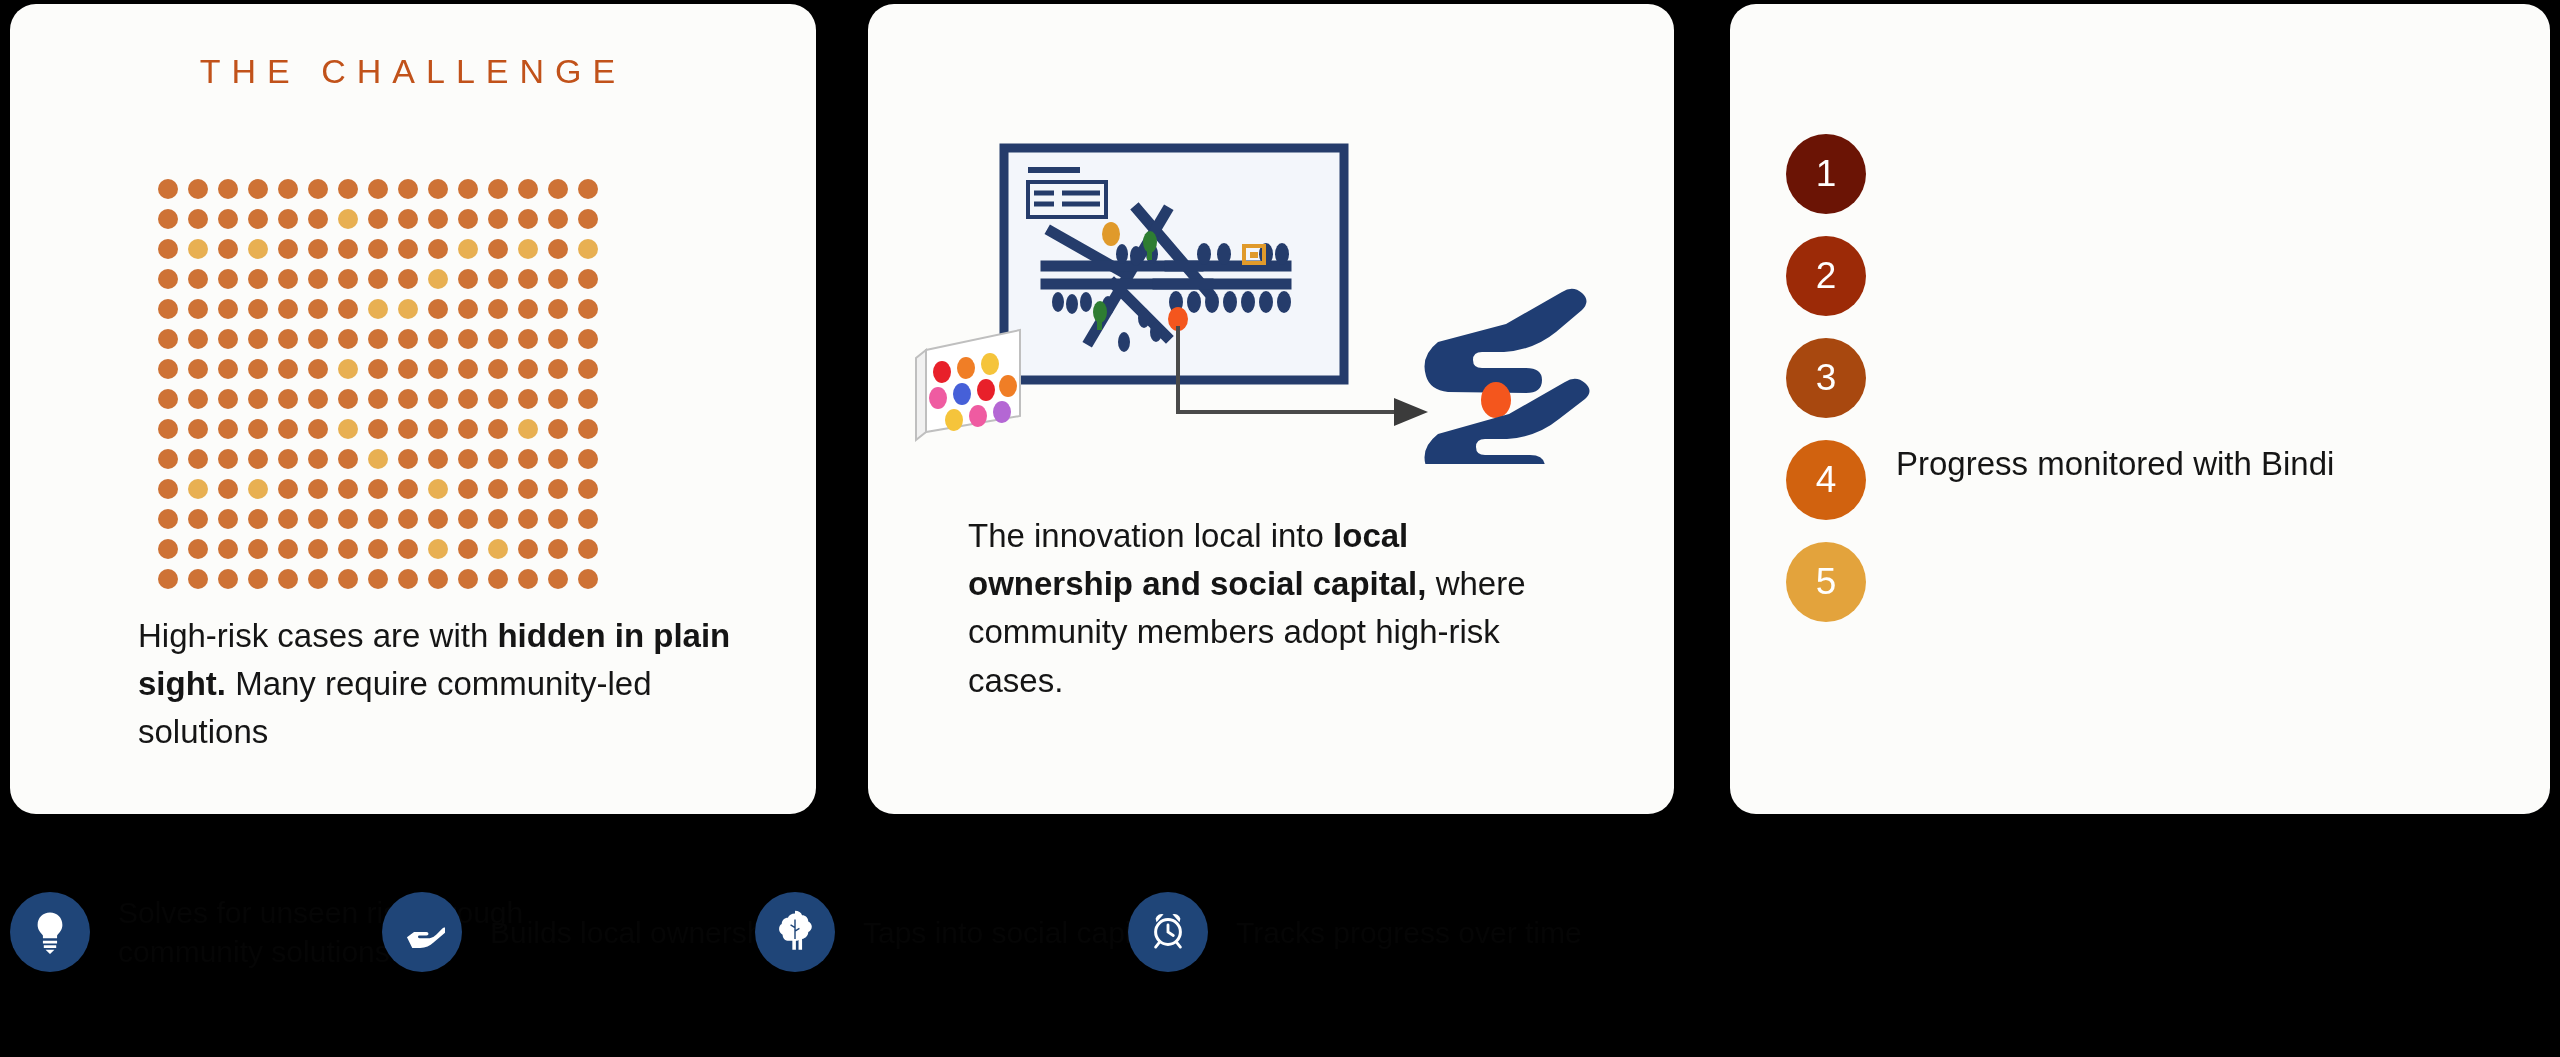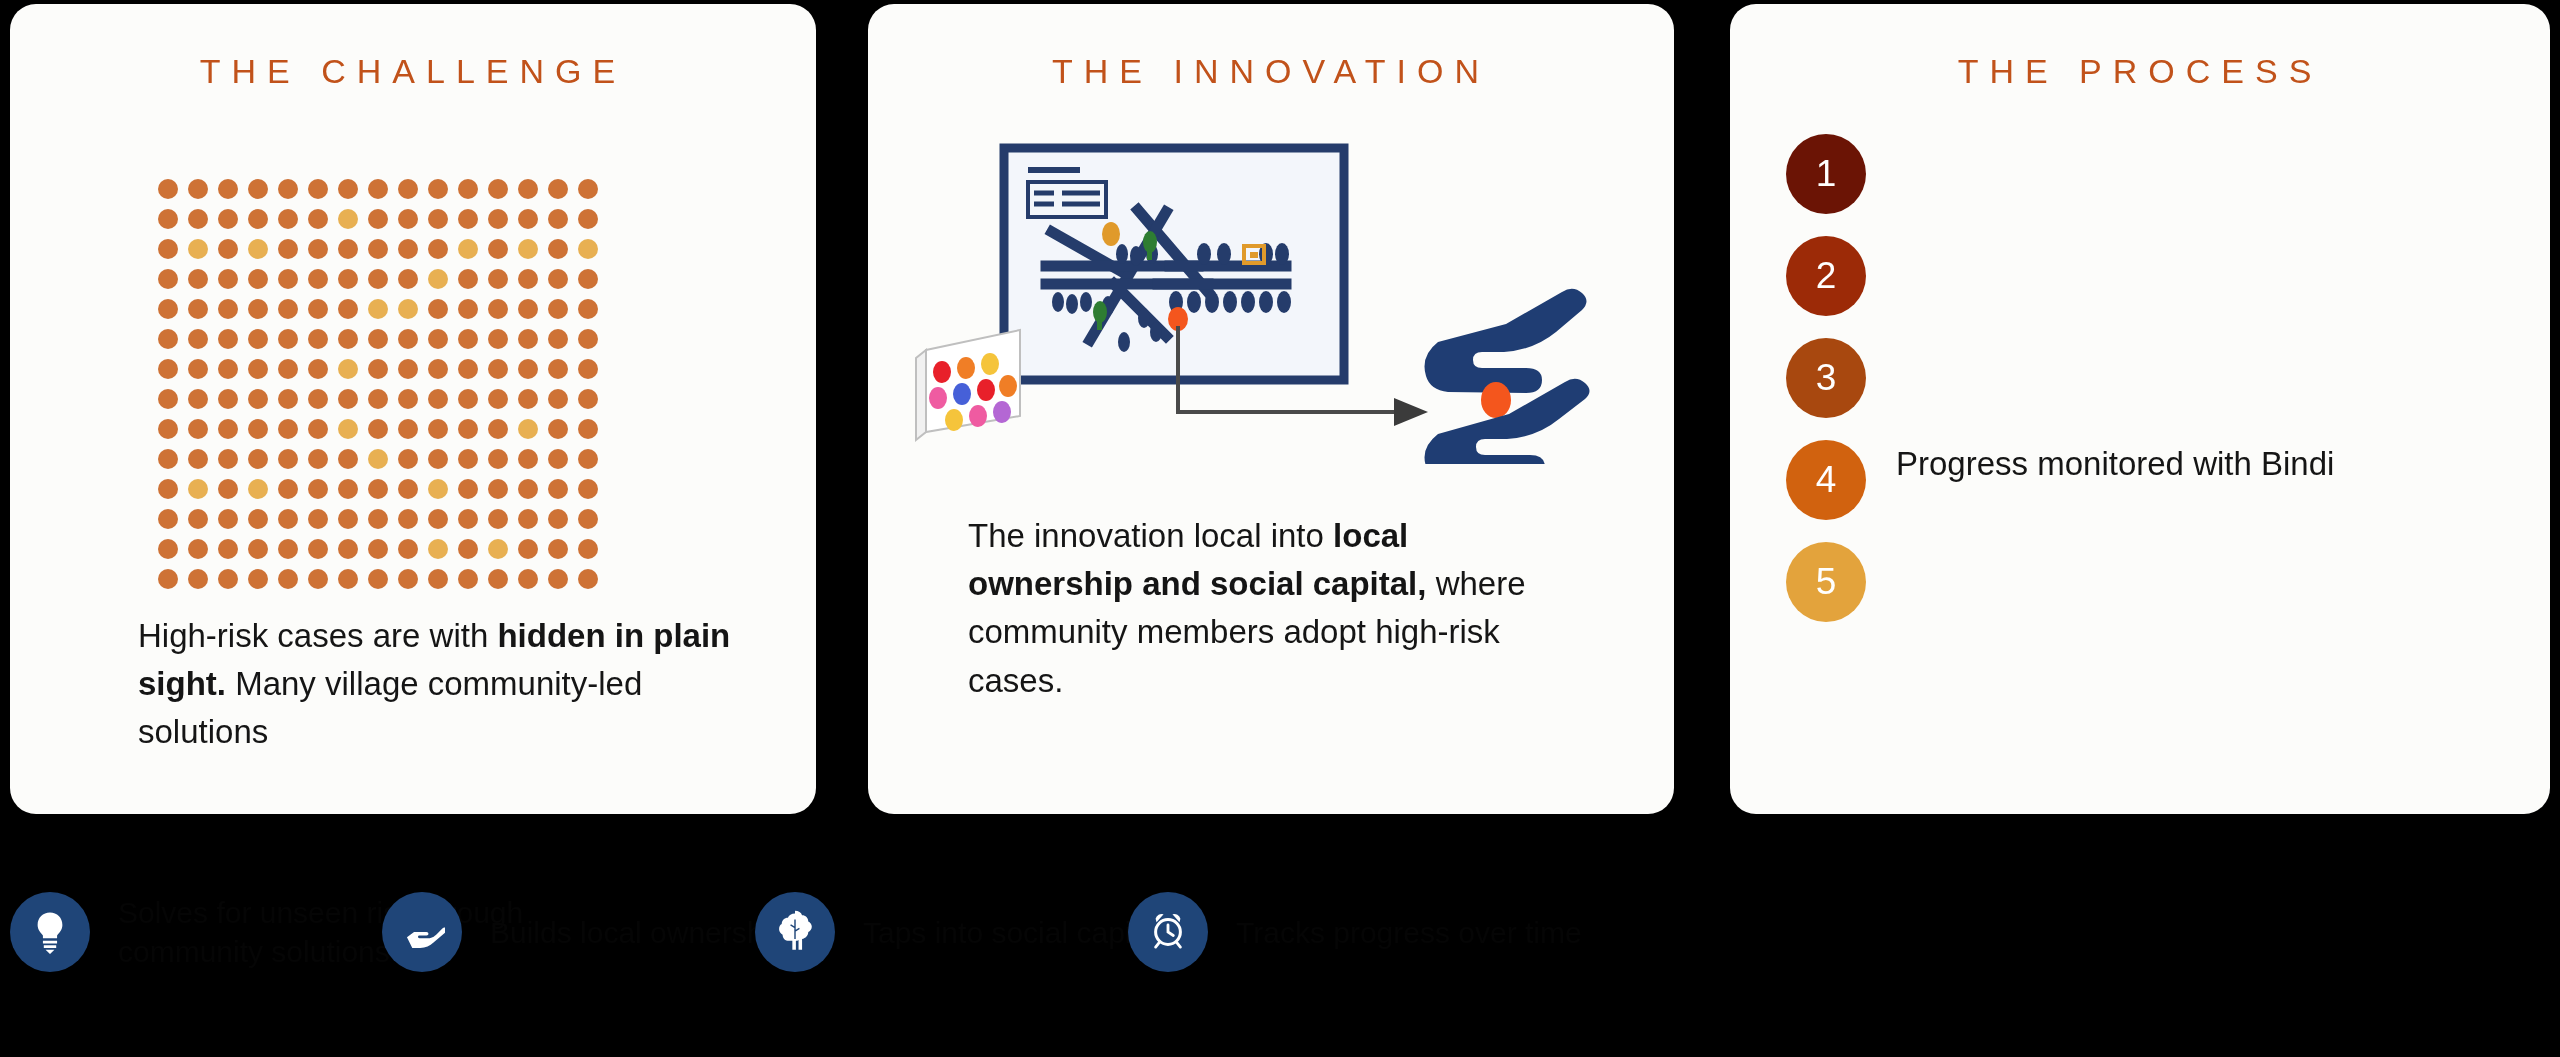--- a/index.html
+++ b/index.html
@@ -274,25 +274,24 @@
           <div class="dot" style="background: rgb(206, 114, 53);"></div>
           <div class="dot" style="background: rgb(206, 114, 53);"></div>
           <div class="dot" style="background: rgb(206, 114, 53);"></div>
           <div class="dot" style="background: rgb(206, 114, 53);"></div>
           <div class="dot" style="background: rgb(206, 114, 53);"></div>
           <div class="dot" style="background: rgb(206, 114, 53);"></div>
           <div class="dot" style="background: rgb(206, 114, 53);"></div>
           <div class="dot" style="background: rgb(206, 114, 53);"></div>
         </div>
 
-      <div class="body-text" id="card1-body"><span>High-risk cases are with </span><b>hidden in plain sight.</b><span> Many village community-led solutions</span></div>
+      <div class="body-text" id="card1-body"><span>High-risk cases are with </span><b>hidden in plain sight.</b><span> Many require community-led solutions</span></div>
     </div>
 
     <div class="card" id="card-2">
-      <div class="card-title">THE INNOVATION</div>
 
       <div class="illus">
         <svg viewBox="0 0 730 350" width="730" height="350">
 
           <g>
             <rect x="96" y="34" width="340" height="232" fill="#F3F6FB" stroke="#253C6B" stroke-width="9"></rect>
 
             <line x1="120" y1="56" x2="172" y2="56" stroke="#253C6B" stroke-width="6"></line>
             <rect x="120" y="68" width="78" height="35" fill="none" stroke="#253C6B" stroke-width="4"></rect>
             <line x1="126" y1="79" x2="146" y2="79" stroke="#253C6B" stroke-width="5"></line>
@@ -376,21 +375,20 @@
             <ellipse cx="588" cy="286" rx="15" ry="18" fill="#F4561D"></ellipse>
             <path d="M530 320 q-18 14 -12 32 q5 14 24 14 l80 0 q15 0 15 -13 q0 -12 -15 -12 l-45 0 q-9 0 -9 -8 q0 -8 9 -8 l22 0 q30 -2 52 -20 l26 -20 q9 -8 0 -16 q-9 -8 -20 -1 l-56 32 z"></path>
           </g>
         </svg>
       </div>
 
       <div class="body-text" id="card2-body"><span>The innovation local into </span><b>local ownership and social capital,</b><span> where community members adopt high-risk cases.</span></div>
     </div>
 
     <div class="card" id="card-3">
-      <div class="card-title">THE PROCESS</div>
       <div class="steps" id="steps">
           <div class="step">
             <div class="step-badge" style="background: rgb(107, 20, 5);">1</div>
           </div>
           <div class="step">
             <div class="step-badge" style="background: rgb(156, 42, 7);">2</div>
           </div>
           <div class="step">
             <div class="step-badge" style="background: rgb(168, 72, 15);">3</div>
           </div>

